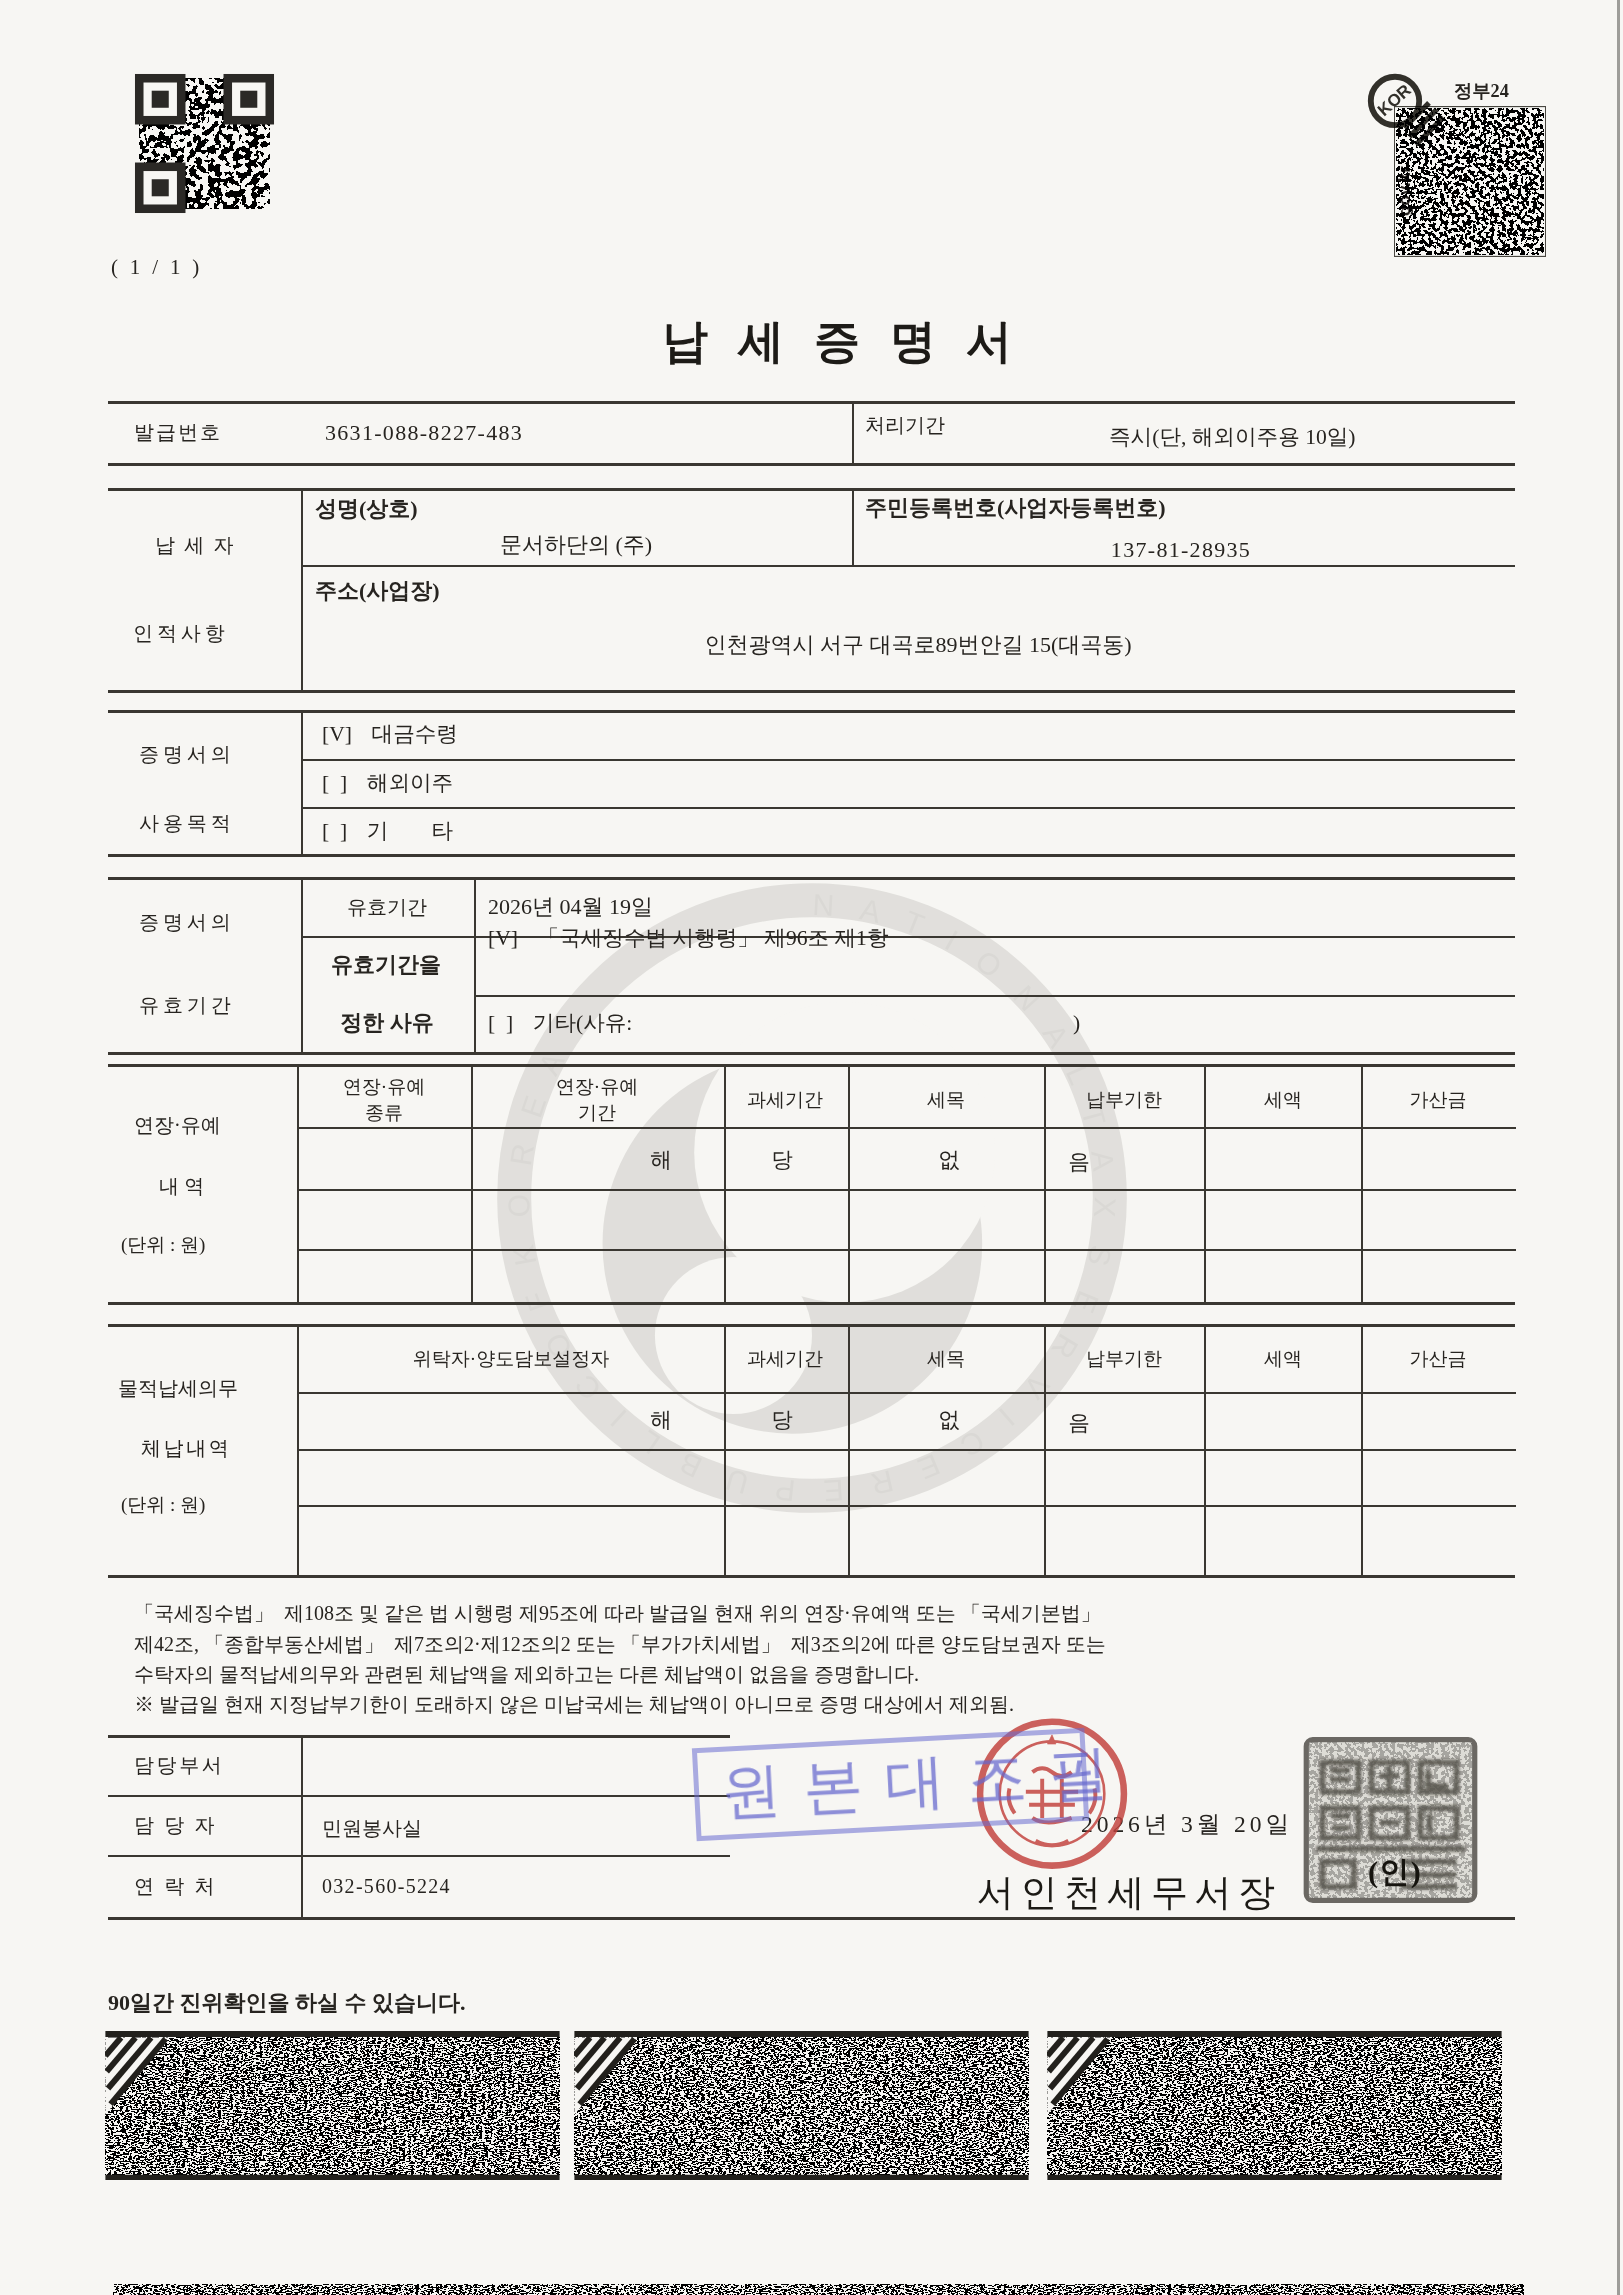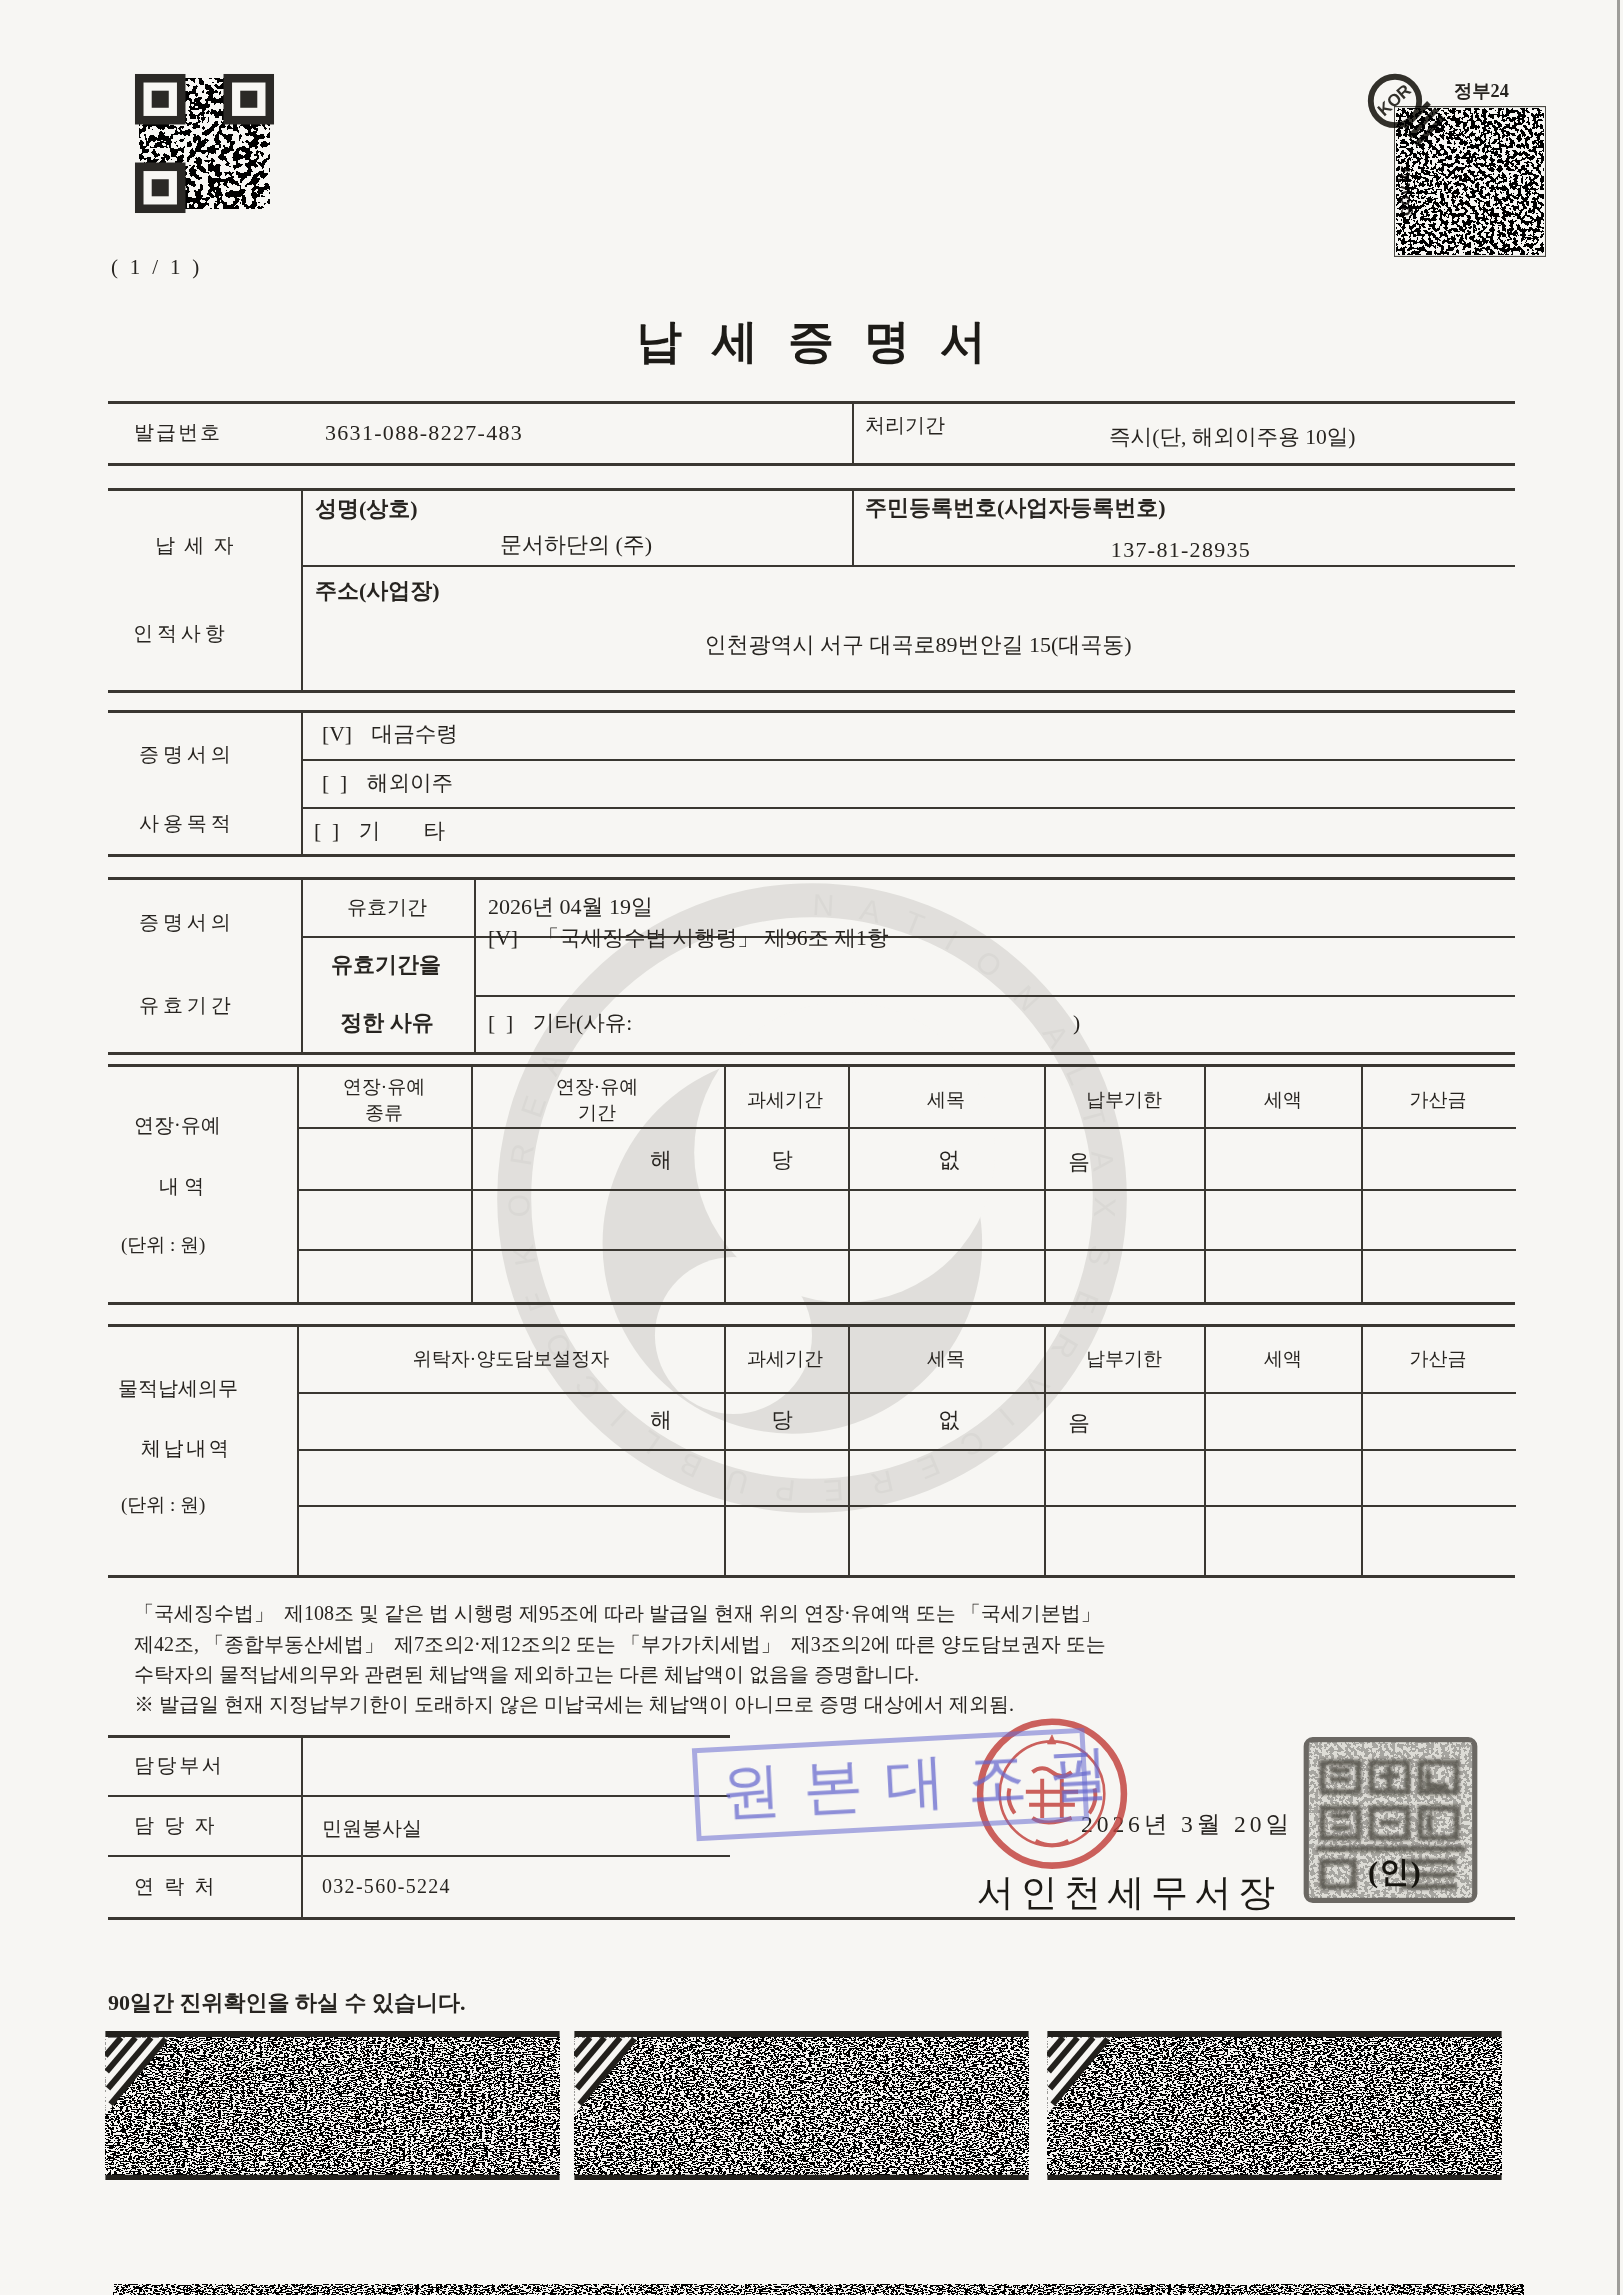--- a/index.html
+++ b/index.html
@@ -11,21 +11,21 @@
   .vl{position:absolute;width:2px;background:#3a3731;}
   .thick{height:3.3px;}
   .f29{font-size:19px;} .f30{font-size:22px;font-weight:bold;} .f33{font-size:21.6px;} .f34{font-size:22px;}
   .f36{font-size:23.6px;} .f57{font-size:37px;letter-spacing:6.5px;}
   .gap{display:inline-block;width:19.6px;}
   .noise{mix-blend-mode:multiply;position:absolute;}
   .bluestamp{position:absolute;left:694px;top:1738px;width:393px;height:93px;
      border:5.2px solid rgba(105,107,208,0.55);transform:rotate(-3deg);z-index:6;
      color:rgba(100,102,205,0.72);font-size:60px;letter-spacing:22px;white-space:nowrap;
      display:flex;align-items:center;padding-left:22px;filter:blur(0.4px);box-sizing:border-box;}
-  .title{position:absolute;left:826px;top:342px;transform:translate(-50%,-50%);
+  .title{position:absolute;left:852px;top:342px;transform:translate(-50%,-50%);
      font-size:46px;font-weight:bold;letter-spacing:30px;white-space:nowrap;color:#1d1b17;}
   .sealmark{position:absolute;left:1395px;top:1872px;transform:translate(-50%,-50%);
      font-size:30px;font-weight:bold;color:#16140f;z-index:7;letter-spacing:1.3px;}
   .edgeline{position:absolute;left:1617px;top:0;width:2.6px;height:2295px;background:#55534e;opacity:.55;}
 </style>
 </head>
 <body>
 
 <div class="page">
 
@@ -160,21 +160,21 @@
 
   <div class="hl thick" style="left:108px;top:710px;width:1407px;"></div>
   <div class="hl" style="left:301px;top:759px;width:1214px;"></div>
   <div class="hl" style="left:301px;top:807px;width:1214px;"></div>
   <div class="hl thick" style="left:108px;top:854px;width:1407px;"></div>
   <div class="vl" style="left:301px;top:710px;height:146px;"></div>
   <div class="tx" style="left:139px;top:754px;letter-spacing:3.9px;">증명서의</div>
   <div class="tx" style="left:139px;top:823px;letter-spacing:3.9px;">사용목적</div>
   <div class="tx f33" style="left:322px;top:734px;"><span>[V]</span><span class="gap"></span><span>대금수령</span></div>
   <div class="tx f33" style="left:322px;top:783px;"><span>[  ]</span><span class="gap"></span><span>해외이주</span></div>
-  <div class="tx f33" style="left:314px;top:831px;"><span>[  ]</span><span class="gap"></span><span>기　　타</span></div>
+  <div class="tx f33" style="left:322px;top:831px;"><span>[  ]</span><span class="gap"></span><span>기　　타</span></div>
 
   <div class="hl thick" style="left:108px;top:877px;width:1407px;"></div>
   <div class="hl" style="left:301px;top:936px;width:1214px;"></div>
   <div class="hl" style="left:474px;top:995px;width:1041px;"></div>
   <div class="hl thick" style="left:108px;top:1052px;width:1407px;"></div>
   <div class="vl" style="left:301px;top:877px;height:177px;"></div>
   <div class="vl" style="left:474px;top:877px;height:177px;"></div>
   <div class="tx" style="left:139px;top:922px;letter-spacing:3.9px;">증명서의</div>
   <div class="tx" style="left:139px;top:1005px;letter-spacing:3.9px;">유효기간</div>
   <div class="tx c" style="left:387px;top:907px;">유효기간</div>

